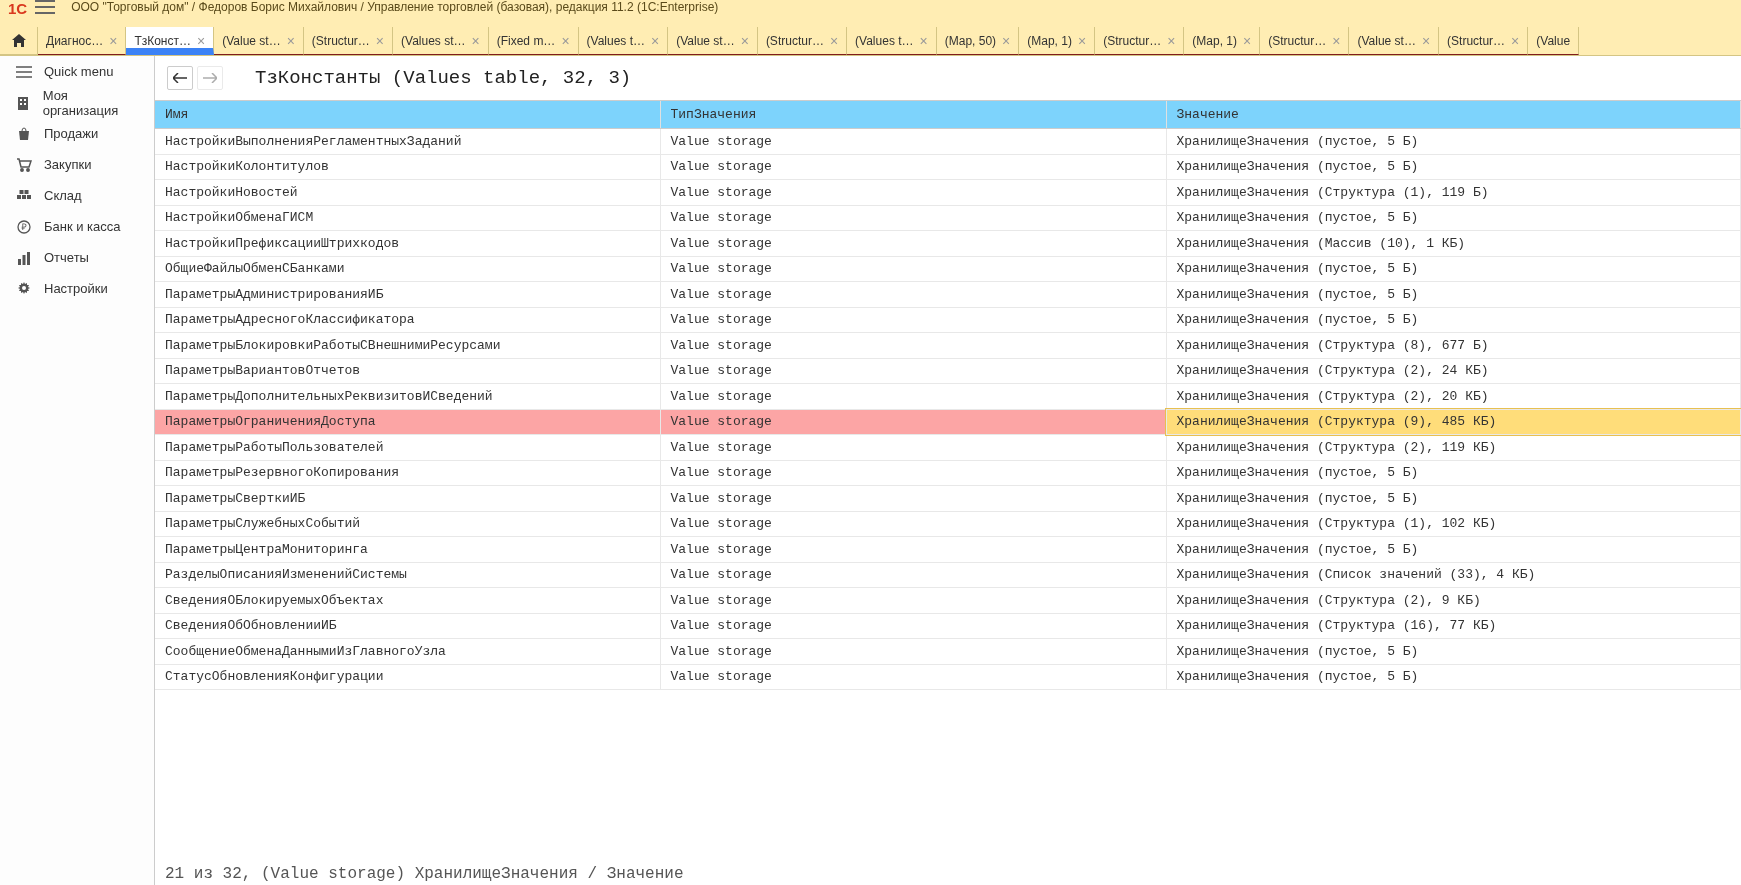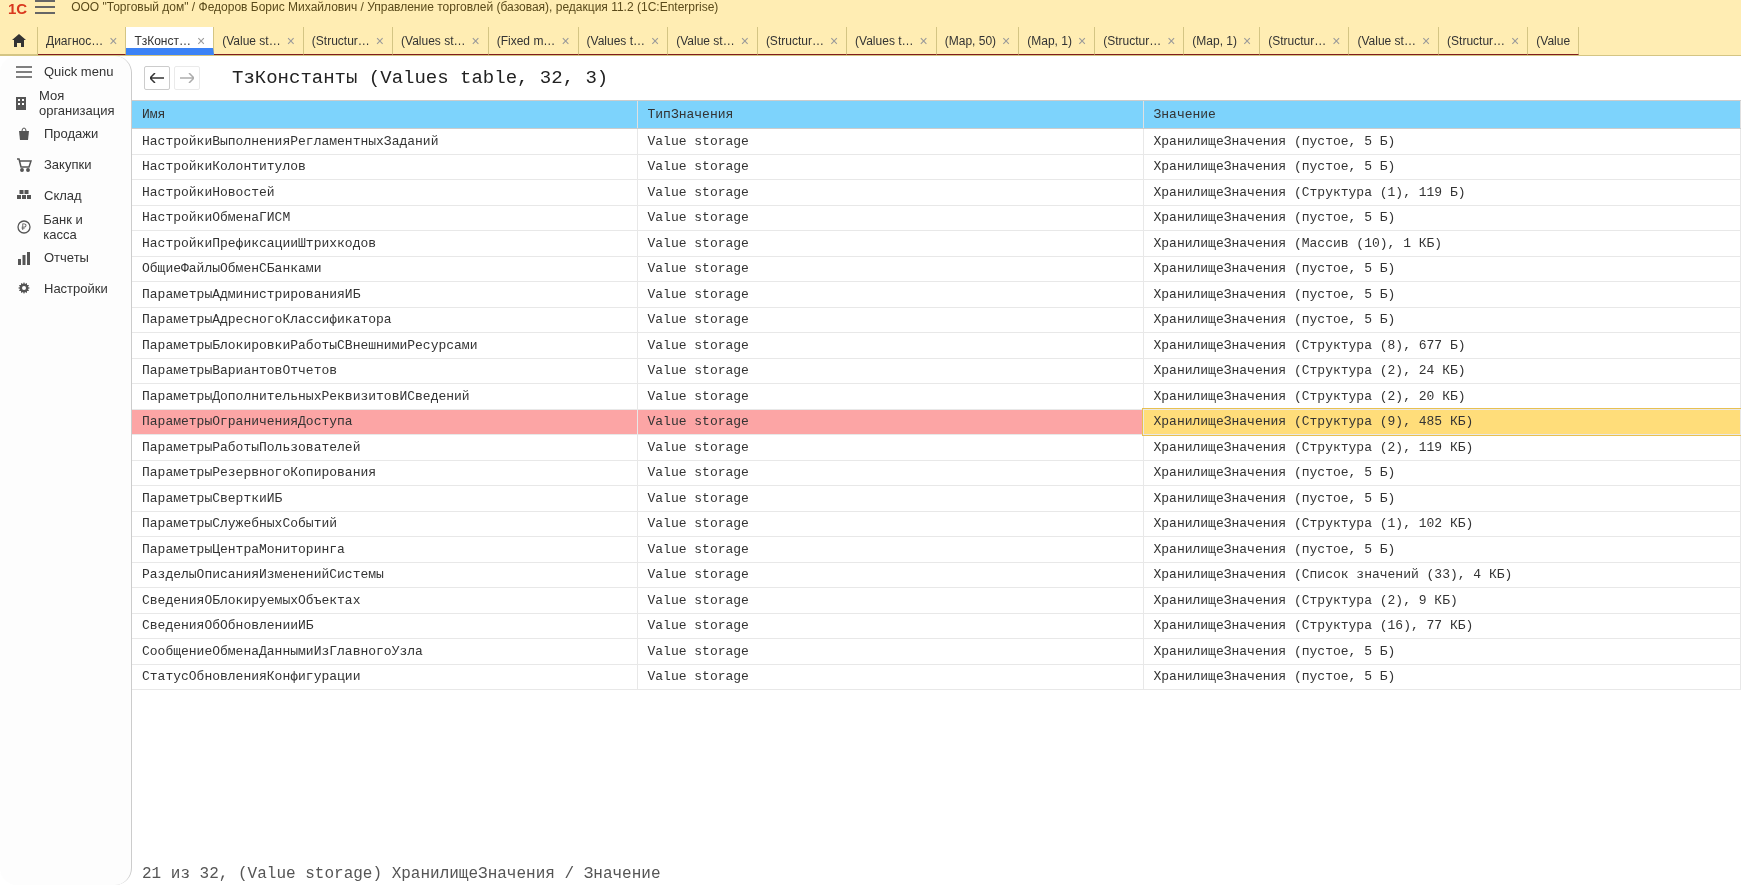--- a/index.html
+++ b/index.html
@@ -13,21 +13,21 @@
   
   .tabs-bar { background: #ffedb3; height: 29px; display: flex; align-items: stretch; border-bottom: 1px solid #d4c584; overflow: hidden; }
   .home-tab { width: 38px; display: flex; align-items: center; justify-content: center; border-right: 1px solid #d4c584; cursor: pointer; border-bottom: 1px solid #d4c584; }
   .home-tab svg { width: 16px; height: 16px; fill: #333; }
   .tab { display: flex; align-items: center; padding: 0 8px; border-right: 1px solid #d4c584; cursor: pointer; font-size: 12px; white-space: nowrap; border-bottom: 1px solid #7f1d1d; }
   .tab.active { background: #fff; border-bottom: 7px solid #3b82f6; align-items: flex-end; }
   .tab-close { margin-left: 6px; color: #999; font-size: 14px; line-height: 1; }
   
   .main-area { display: flex; height: calc(100% - 56px); }
   
-  .sidebar { width: 132px; border-right: 1px solid #ccc; background: #fdfdfd; border-radius: 17px; }
+  .sidebar { width: 155px; border-right: 1px solid #ccc; background: #fdfdfd; }
   .sidebar-item { display: flex; align-items: center; height: 31px; padding: 0 14px; cursor: pointer; color: #333; }
   .sidebar-icon { width: 20px; margin-right: 10px; display: flex; align-items: center; justify-content: center; }
   
   .content { flex: 1; display: flex; flex-direction: column; overflow: hidden; font-family: Liberation Mono, monospace; }
   .content-header { height: 44px; display: flex; align-items: center; padding: 0 12px; }
   .nav-btn { width: 26px; height: 24px; border: 1px solid #ccc; background: #fff; margin-right: 4px; display: flex; align-items: center; justify-content: center; cursor: pointer; border-radius: 2px; }
   .nav-btn.disabled { opacity: 0.4; cursor: default; }
   .content-title { font-size: 19px; margin-left: 28px; color: #222; }
   
   .table-wrap { flex: 1; overflow: auto; border-top: 1px solid #ccc; }

